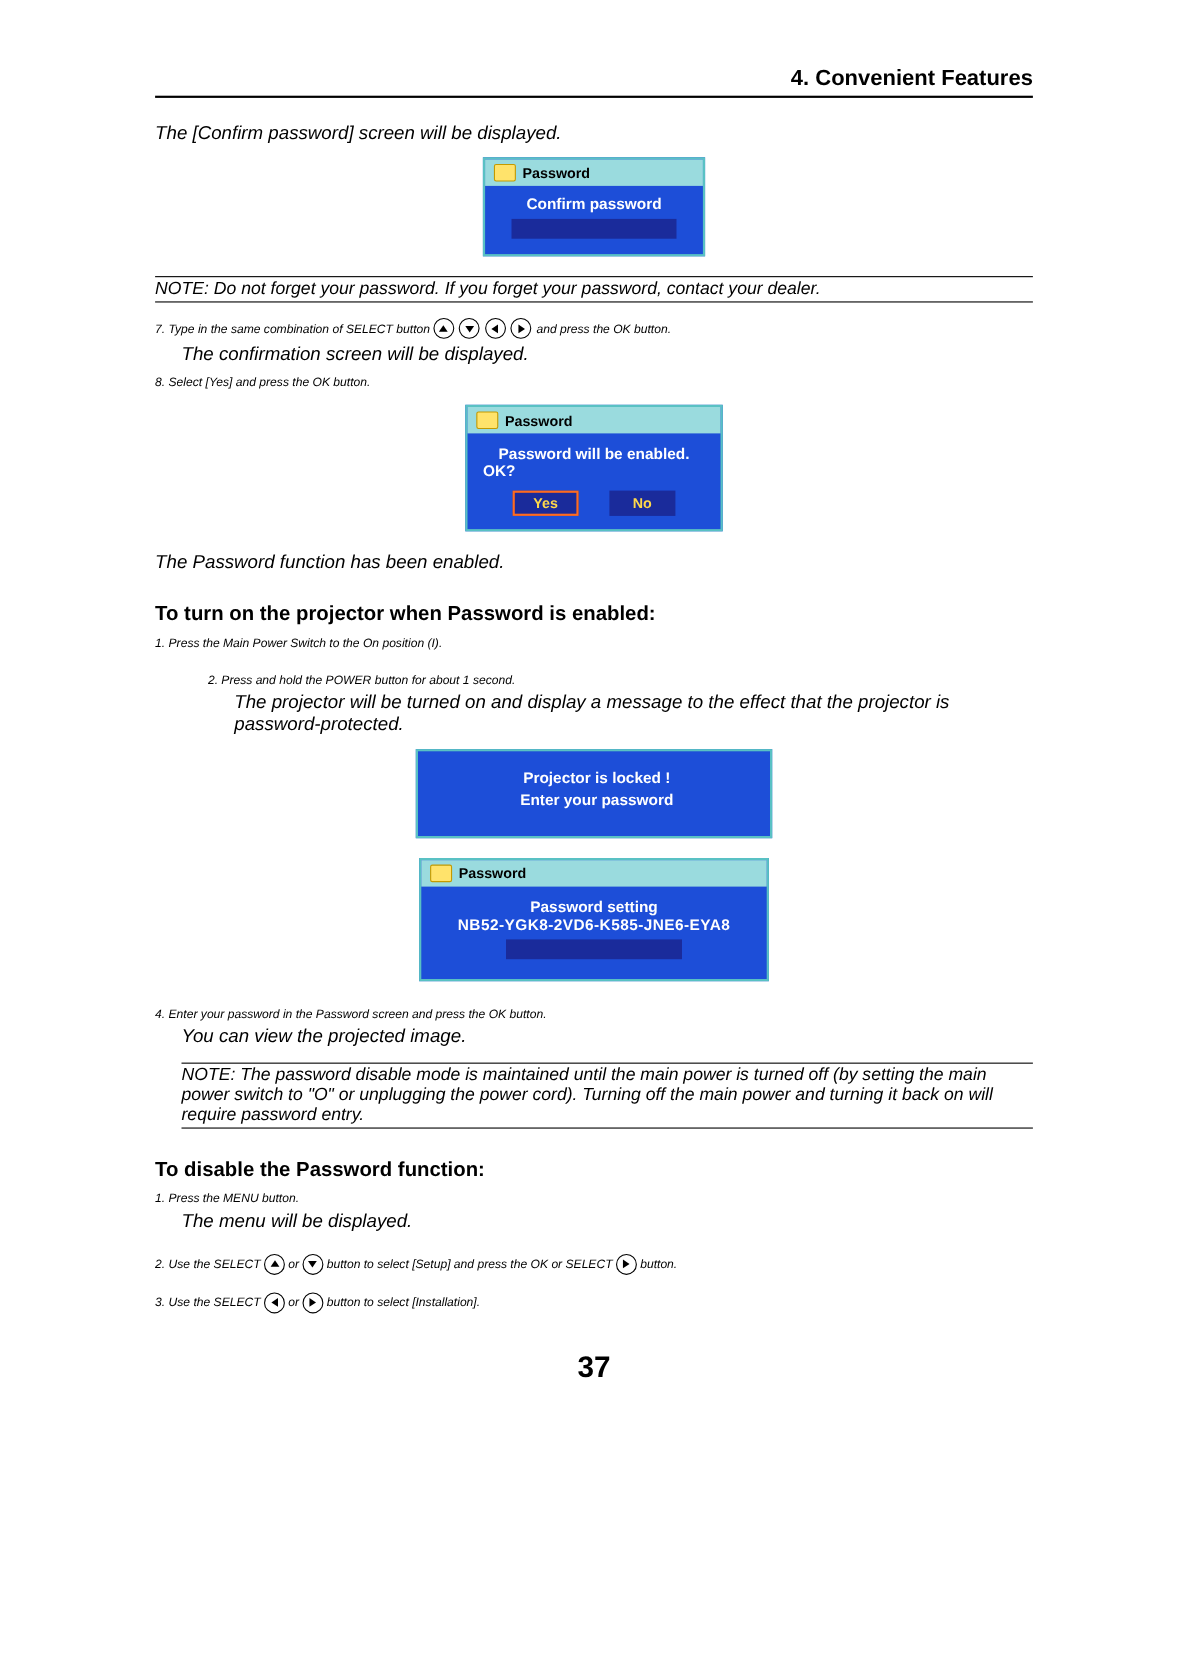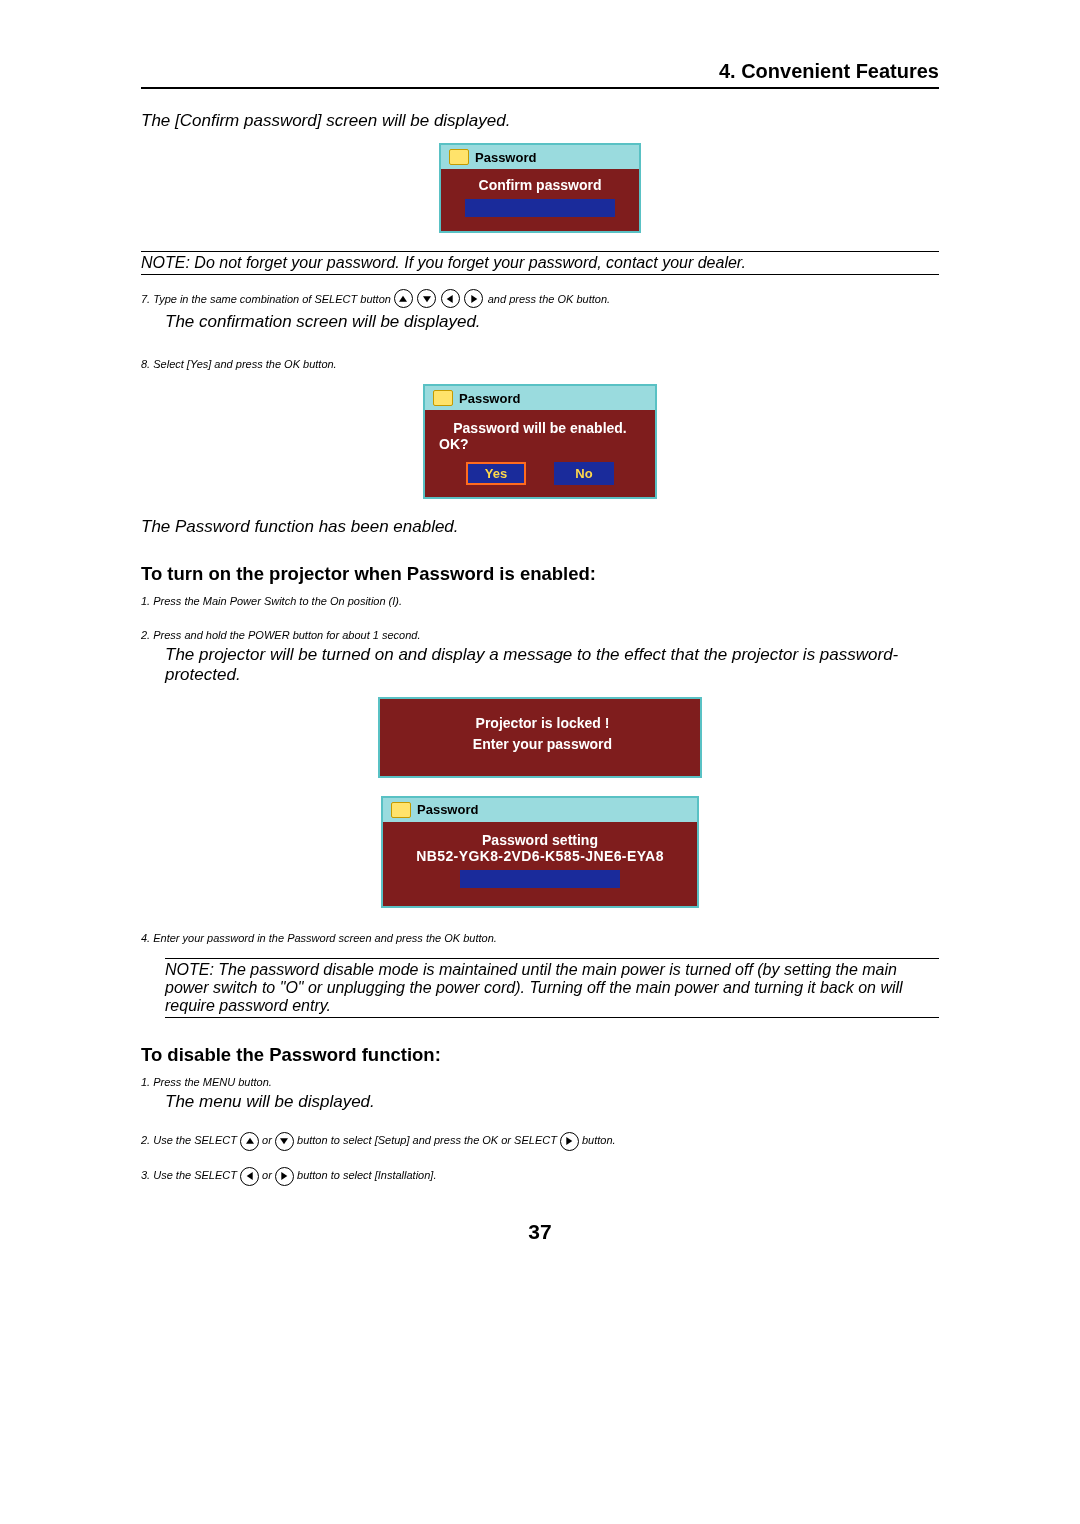--- a/index.html
+++ b/index.html
@@ -79,21 +79,21 @@
   .arrow.left::after { border-top: 4px solid transparent; border-bottom: 4px solid transparent; border-right: 6px solid #000; transform: translate(-55%, -50%); }
   .arrow.right::after { border-top: 4px solid transparent; border-bottom: 4px solid transparent; border-left: 6px solid #000; transform: translate(-45%, -50%); }
 
   
   .dialog-wrap {
     text-align: center;
     margin: 12px 0 18px 0;
   }
   .dialog {
     display: inline-block;
-    background: #7f1d1d;
+    background: #1d4ed8;
     border: 2px solid #59c1c4;
     text-align: left;
     color: #fff;
     font-size: 14px;
     font-weight: bold;
   }
   .dialog-titlebar {
     background: #9adbde;
     color: #000;
     padding: 4px 8px;
@@ -141,21 +141,21 @@
   .dlg3 { width: 320px; border: 2px solid #59c1c4; }
   .dlg3-body { padding: 14px 18px 22px 23px; text-align: center; font-size: 14px; color: #fff; font-weight: bold; line-height: 1.45; }
   .dlg4 { width: 314px; }
   .dlg4 .dialog-body { padding: 10px 12px 18px 12px; }
   .dlg4 .codeline { font-size: 14px; color: #fff; font-weight: bold; letter-spacing: 0.4px; }
   .dlg4 .input-slot { width: 160px; margin-top: 6px; }
 
   .pnum {
     text-align: center;
     font-weight: bold;
-    font-size: 21px;
+    font-size: 27px;
     margin-top: 34px;
   }
   .step-indent { margin-left: 0; }
 </style>
 </head>
 <body>
 
 <div class="page">
 
   <div class="header-line">
@@ -184,21 +184,21 @@
     <span class="arrows">
       <span class="arrow up"></span>
       <span class="arrow down"></span>
       <span class="arrow left"></span>
       <span class="arrow right"></span>
     </span>
     <span class="bold">  and press the OK button.</span>
     <div class="italic step-sub">The confirmation screen will be displayed.</div>
   </div>
 
-  <div class="step" style="margin-top:22px;">
+  <div class="step" style="margin-top:6px;">
     <span class="bold">8.  Select [Yes] and press the OK button.</span>
   </div>
 
   <div class="dialog-wrap">
     <div class="dialog dlg2">
       <div class="dialog-titlebar">
         <span class="keyicon"></span>
         <span>Password</span>
       </div>
       <div class="dialog-body">
@@ -211,21 +211,21 @@
       </div>
     </div>
   </div>
 
   <div class="italic">The Password function has been enabled.</div>
 
   <div class="section-heading">To turn on the projector when Password is enabled:</div>
 
   <div class="step bold">1.  Press the Main Power Switch to the On position (I).</div>
 
-  <div class="step" style="margin-top:22px;">
+  <div class="step" style="margin-top:22px;margin-left:48px;">
     <div class="bold">2.  Press and hold the POWER  button for about 1 second.</div>
     <div class="italic step-sub">The projector will be turned on and display a message to the effect that the projector is password-protected.</div>
   </div>
 
   <div class="dialog-wrap">
     <div class="dialog dlg3">
       <div class="dlg3-body">
         <div>Projector is locked !</div>
         <div>Enter your password</div>
       </div>
@@ -243,20 +243,21 @@
         <div>Password setting</div>
         <div class="codeline">NB52-YGK8-2VD6-K585-JNE6-EYA8</div>
         <div class="input-slot"></div>
       </div>
     </div>
   </div>
 
 
   <div class="step" style="margin-top:24px;">
     <div class="bold">4.  Enter your password in the Password screen and press the OK button.</div>
+    <div class="italic step-sub">You can view the projected image.</div>
   </div>
 
   <div class="note-block" style="margin-left:24px;">NOTE: The password disable mode is maintained until the main power is turned off (by setting the main power switch to "O" or unplugging the power cord). Turning off the main power and turning it back on will require password entry.</div>
 
   <div class="section-heading">To disable the Password function:</div>
 
   <div class="step">
     <div class="bold">1.  Press the MENU button.</div>
     <div class="italic step-sub">The menu will be displayed.</div>
   </div>

